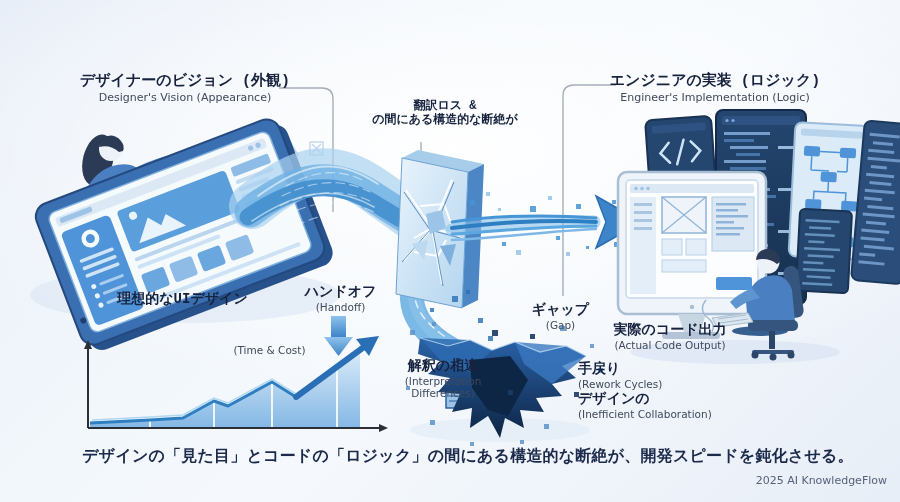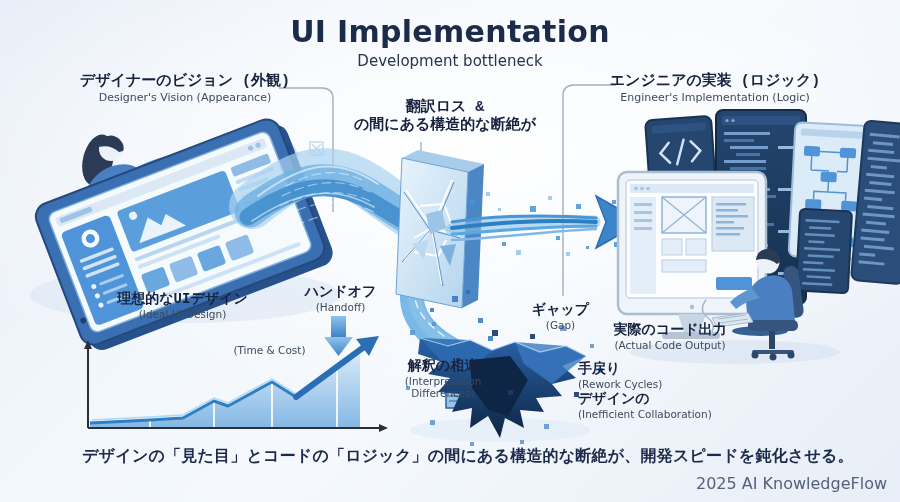--- a/index.html
+++ b/index.html
@@ -11,26 +11,26 @@
       linear-gradient(135deg,#e7edf7 0%,#f2f7fc 35%,#f5f9fd 55%,#e8eef7 100%);
   }
   .abs{position:absolute;}
   .center{text-align:center;}
   .jp{font-weight:700;color:#17233e;line-height:1.18;font-family:Liberation Mono, monospace;}
   .en{color:#3e4a5c;line-height:1.2;}
   .title-main{font-size:30px;font-weight:800;color:#1c2b4a;letter-spacing:.3px;}
   .title-sub{font-size:15px;font-weight:500;color:#26334f;}
   .stage-jp{font-size:15px;}
   .stage-en{font-size:11px;}
-  .mid-jp{font-size:15px;}
+  .mid-jp{font-size:12px;}
   .mid-en{font-size:10.5px;}
   .ann-jp{font-size:14px;}
   .ann-en{font-size:10.5px;}
   .statement{font-size:16px;font-weight:700;color:#1b2a4a;letter-spacing:.2px;margin-left:18px;}
-  .credit{font-size:16px;color:#55617a;}
+  .credit{font-size:11px;color:#55617a;}
   svg{display:block;}
 </style>
 </head>
 <body>
 
 <div id="stage">
 
   <svg class="abs" style="left:0;top:0" width="900" height="502" viewBox="0 0 900 502">
     <defs>
       <linearGradient id="gStream" x1="0" y1="0" x2="1" y2="0">
@@ -446,43 +446,38 @@
         <circle cx="755" cy="355" r="3.5" fill="#2b4668"></circle>
         <circle cx="773" cy="357" r="3.5" fill="#2b4668"></circle>
         <circle cx="791" cy="355" r="3.5" fill="#2b4668"></circle>
         <polygon points="712,318 748,313 753,322 717,327" fill="#dce6f0" stroke="#a8bccc" stroke-width="1"></polygon>
         <path d="M718,319 l28,-4 M720,323 l28,-4" stroke="#a8bccc" stroke-width="1"></path>
         <path d="M706,300 q-8,10 2,18 q8,6 4,14" stroke="#9cb8d4" stroke-width="1.5" fill="none"></path>
       </g>
     </g>
   </svg>
 
-  <div class="abs center" style="left:0;top:14px;width:900px">
-    <div class="title-main">UI Implementation</div>
-    <div class="title-sub" style="margin-top:3px">Development bottleneck</div>
-  </div>
 
   <div class="abs center" style="left:75px;top:73px;width:220px">
     <div class="jp stage-jp">デザイナーのビジョン (外観)</div>
     <div class="en stage-en">Designer's Vision (Appearance)</div>
   </div>
 
   <div class="abs center" style="left:345px;top:99px;width:200px">
     <div class="jp mid-jp">翻訳ロス &amp;</div>
     <div class="jp mid-jp">の間にある構造的な断絶が</div>
   </div>
 
   <div class="abs center" style="left:590px;top:73px;width:250px">
     <div class="jp stage-jp">エンジニアの実装 (ロジック)</div>
     <div class="en stage-en">Engineer's Implementation (Logic)</div>
   </div>
 
   <div class="abs center" style="left:110px;top:291px;width:145px">
     <div class="jp ann-jp">理想的なUIデザイン</div>
-    <div class="en ann-en">(Ideal UI Design)</div>
   </div>
 
   <div class="abs center" style="left:293px;top:284px;width:95px">
     <div class="jp ann-jp">ハンドオフ</div>
     <div class="en ann-en">(Handoff)</div>
   </div>
 
   <div class="abs center" style="left:212px;top:344px;width:115px">
     <div class="en ann-en">(Time &amp; Cost)</div>
   </div>

